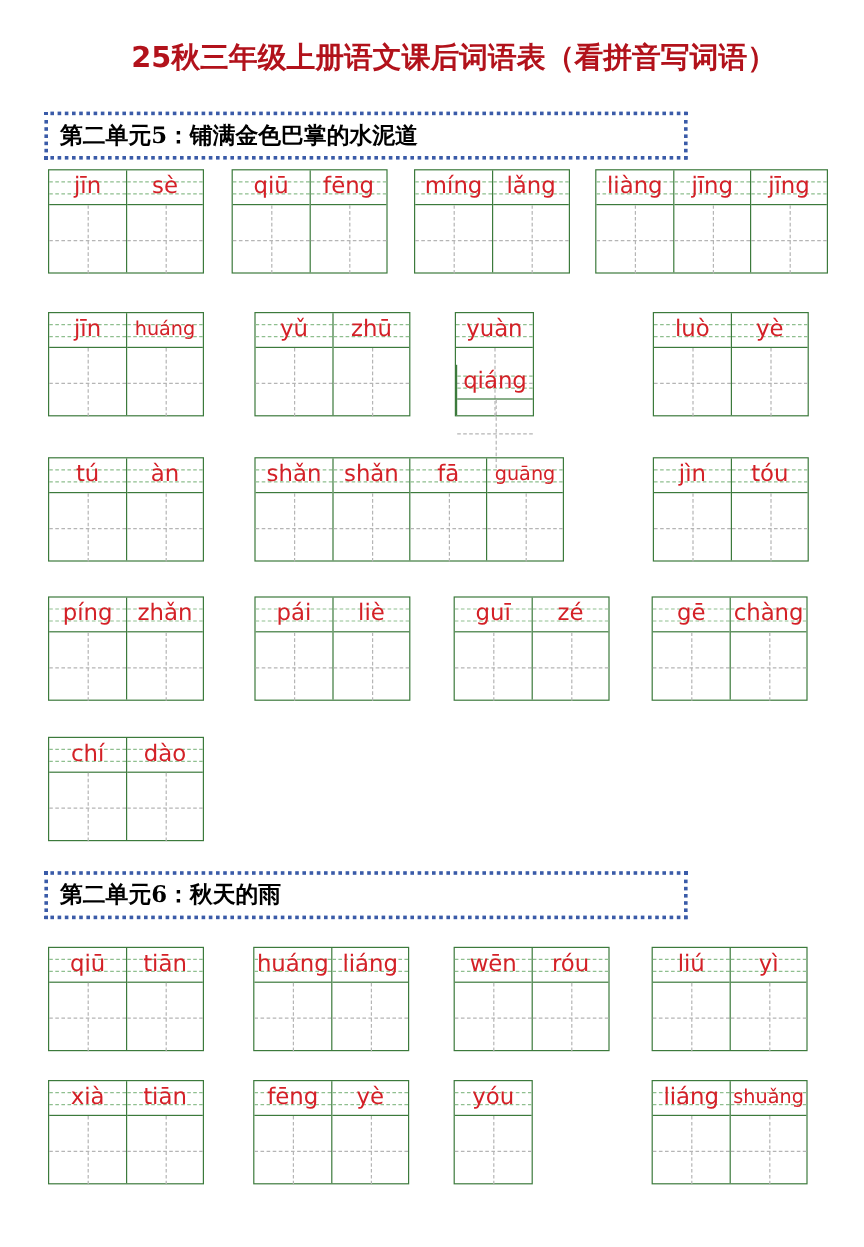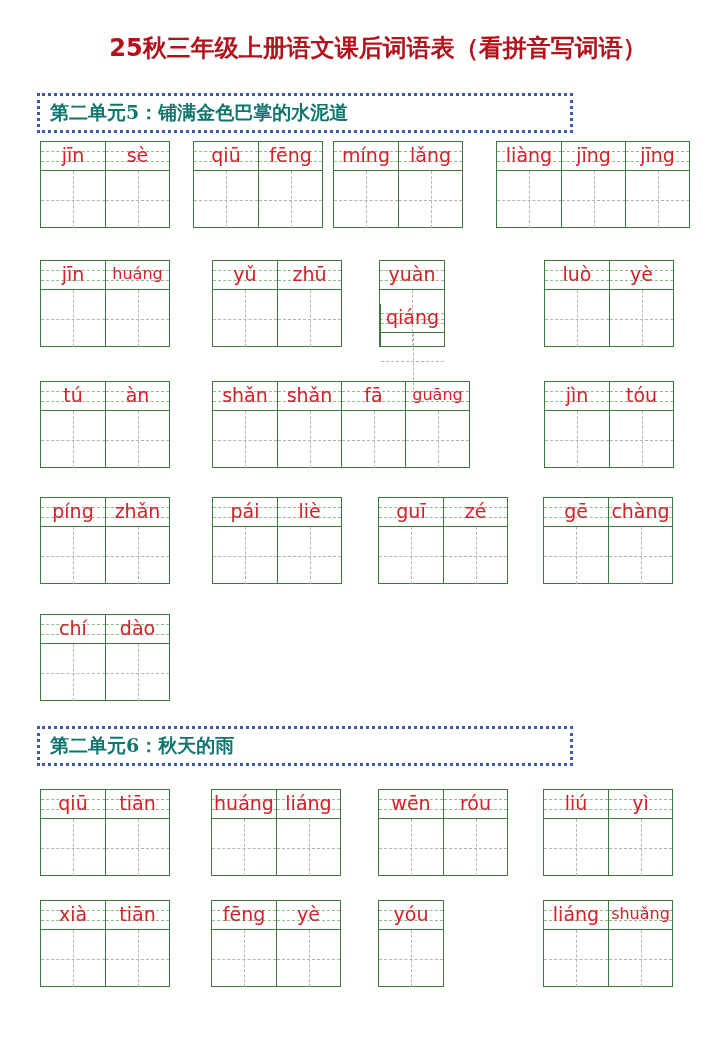--- a/index.html
+++ b/index.html
@@ -3,21 +3,21 @@
 <meta charset="utf-8">
 <style>
   html, body { margin:0; padding:0; background:#ffffff; }
   body { width:720px; height:1039px; position:relative; overflow:hidden;
          font-family: "DejaVu Sans", "Liberation Sans", sans-serif; }
   .title { position:absolute; left:0; top:32px; width:720px; text-align:center;
            font-family:"DejaVu Sans", sans-serif; font-weight:bold; font-size:24px;
            color:#b2121b; letter-spacing:0px; padding-left:36px; box-sizing:border-box; }
   .section-header { position:absolute; border:3px dotted #3a5ba8; box-sizing:border-box;
            display:flex; align-items:center; padding-left:10px;
-           font-family:"DejaVu Serif", serif; font-weight:bold; font-size:19px; color:#0f766e; }
+           font-family:"DejaVu Serif", serif; font-weight:bold; font-size:19px; color:#000000; }
   .word-box { position:absolute; height:87px; display:flex; border:1px solid #3c7a3c; box-sizing:border-box;align-items:flex-end; }
   .cell { position:relative; width:64px; height:100%; box-sizing:border-box; }
   .cell + .cell { border-left:1px solid #3c7a3c; }
   .pinyin { position:absolute; left:0; top:0; width:100%; height:29px;
             border-bottom:1px solid #3c7a3c; box-sizing:border-box; overflow:visible; }
   .pinyin::before, .pinyin::after { content:""; position:absolute; left:0; right:0;
             border-top:1px dashed #8fbf8f; }
   .pinyin::before { top:9px; }
   .pinyin::after { top:19px; }
   .pinyin span { position:absolute; left:0; right:0; top:0px; text-align:center;
@@ -60,21 +60,21 @@
       </div>
       <div class="hanzi"></div>
     </div>
   <div class="cell">
       <div class="pinyin">
         <span>fēng</span>
       </div>
       <div class="hanzi"></div>
     </div>
 </div>
-<div class="word-box" style="left:333px; top:141px;">
+<div class="word-box" style="left:345px; top:141px;">
   <div class="cell">
       <div class="pinyin">
         <span>míng</span>
       </div>
       <div class="hanzi"></div>
     </div>
   <div class="cell">
       <div class="pinyin">
         <span>lǎng</span>
       </div>

